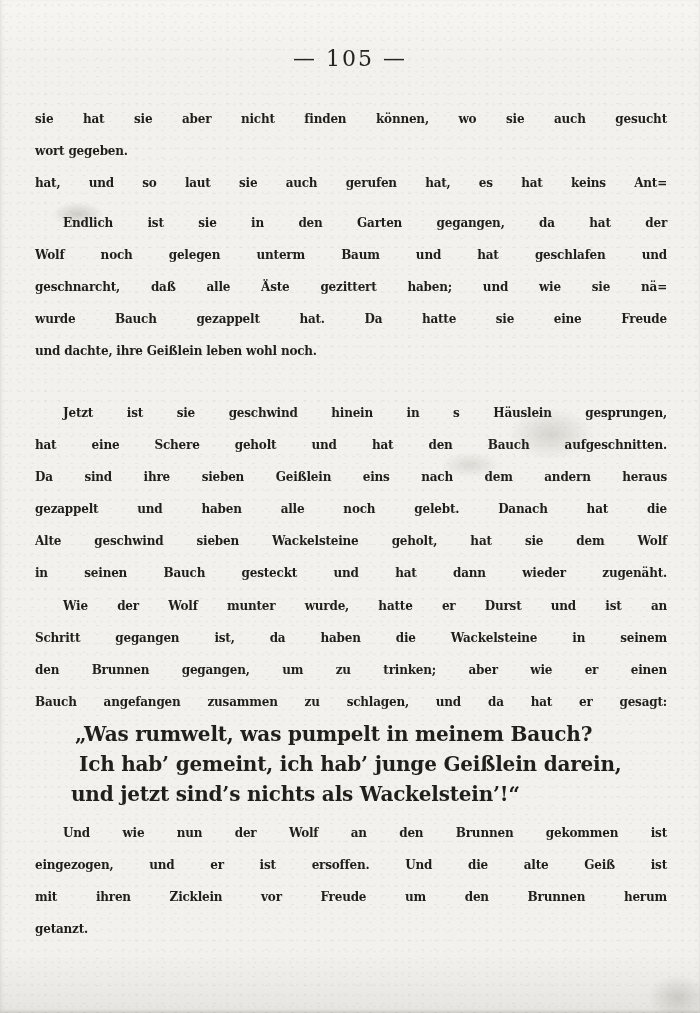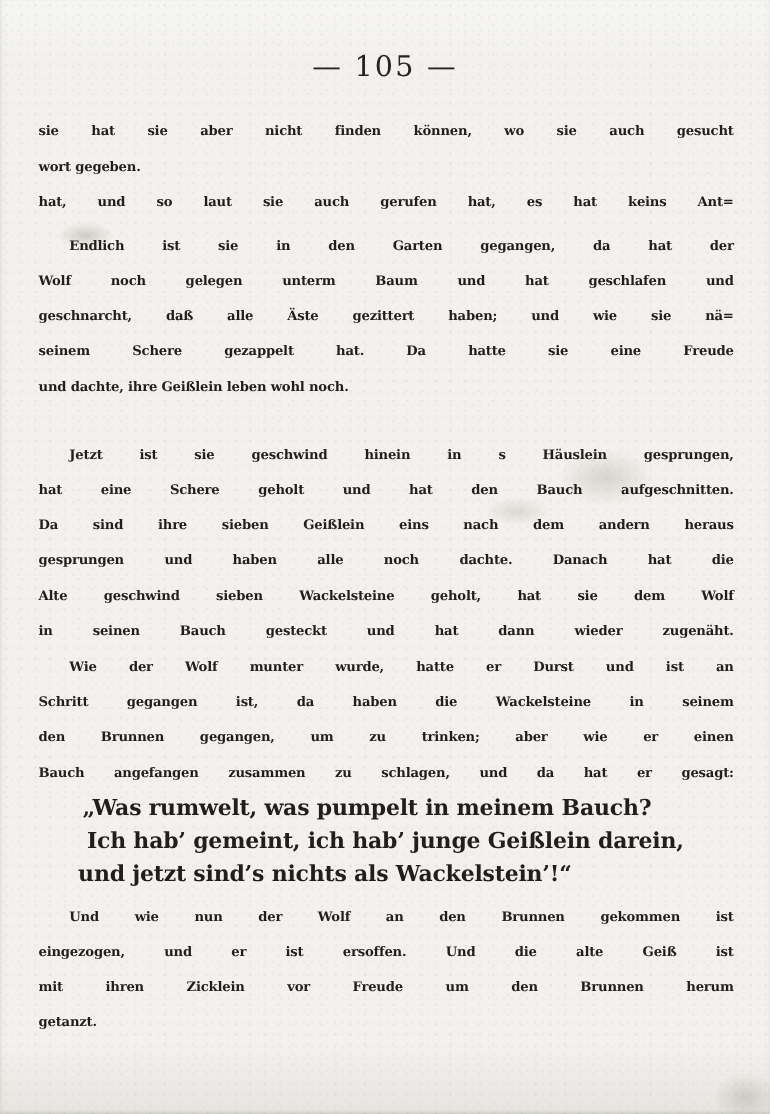--- a/index.html
+++ b/index.html
@@ -22,21 +22,21 @@
     color: #211f1b;
     box-shadow: inset 0 -2px 3px rgba(60,58,52,0.12), inset 2px 0 4px rgba(120,118,110,0.06);
   }
 
   .page-header {
     position: absolute;
     top: 46px;
     left: 0;
     width: 100%;
     text-align: center;
-    font-size: 26px;
+    font-size: 22px;
     font-weight: normal;
     letter-spacing: 2px;
     color: #262420;
   }
 
   .para {
     position: absolute;
     left: 35px;
     width: 632px;
     font-size: 12px;
@@ -111,29 +111,29 @@
   <div class="para" style="top:103px">
     <div class="line">sie hat sie aber nicht finden können, wo sie auch gesucht</div>
     <div class="line end">wort gegeben.</div>
     <div class="line">hat, und so laut sie auch gerufen hat, es hat keins Ant=</div>
   </div>
 
   <div class="para" style="top:207px">
     <div class="line indent">Endlich ist sie in den Garten gegangen, da hat der</div>
     <div class="line">Wolf noch gelegen unterm Baum und hat geschlafen und</div>
     <div class="line">geschnarcht, daß alle Äste gezittert haben; und wie sie nä=</div>
-    <div class="line">seinem Schere gezappelt hat. Da hatte sie eine Freude</div>
+    <div class="line">wurde Bauch gezappelt hat. Da hatte sie eine Freude</div>
     <div class="line end">und dachte, ihre Geißlein leben wohl noch.</div>
   </div>
 
   <div class="para" style="top:397px">
     <div class="line indent">Jetzt ist sie geschwind hinein in s Häuslein gesprungen,</div>
     <div class="line">hat eine Schere geholt und hat den Bauch aufgeschnitten.</div>
     <div class="line">Da sind ihre sieben Geißlein eins nach dem andern heraus</div>
-    <div class="line">gesprungen und haben alle noch dachte. Danach hat die</div>
+    <div class="line">gezappelt und haben alle noch gelebt. Danach hat die</div>
     <div class="line">Alte geschwind sieben Wackelsteine geholt, hat sie dem Wolf</div>
     <div class="line">in seinen Bauch gesteckt und hat dann wieder zugenäht.</div>
   </div>
 
   <div class="para" style="top:590px">
     <div class="line indent">Wie der Wolf munter wurde, hatte er Durst und ist an</div>
     <div class="line">Schritt gegangen ist, da haben die Wackelsteine in seinem</div>
     <div class="line">den Brunnen gegangen, um zu trinken; aber wie er einen</div>
     <div class="line">Bauch angefangen zusammen zu schlagen, und da hat er gesagt:</div>
   </div>

